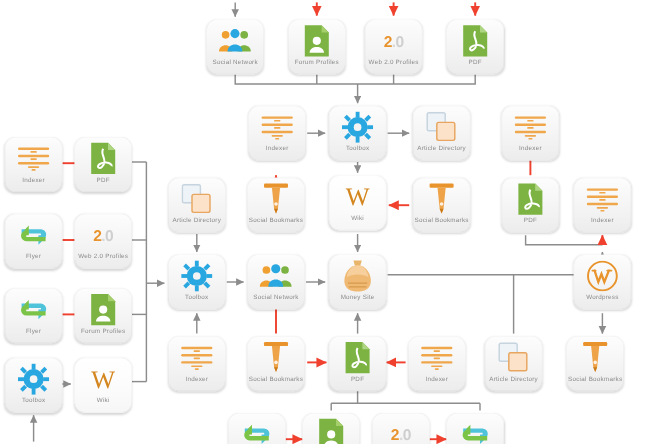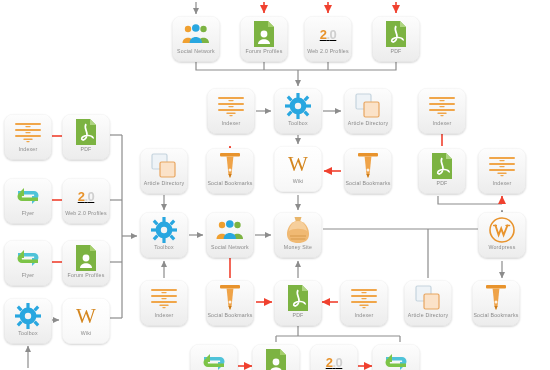--- a/index.html
+++ b/index.html
@@ -14,21 +14,21 @@
         box-sizing:border-box;display:flex;flex-direction:column;
         align-items:center;justify-content:flex-start;overflow:hidden;}
   .card.plain{background:linear-gradient(180deg,#ffffff 0%,#fbfbfb 60%,#f6f6f6 100%);}
   .ic{height:30px;width:48px;display:flex;align-items:center;justify-content:center;
       margin-top:3px;}
   .lb{font-size:3.6px;line-height:5px;color:#8a8a8a;letter-spacing:.15px;
       text-align:center;width:46px;white-space:nowrap;overflow:hidden;
       text-overflow:clip;transform:scale(1.45);transform-origin:center top;}
   .ic svg{display:block;}
   .num20{font-size:13px;font-weight:bold;letter-spacing:-.5px;
-         font-family:"Liberation Sans",sans-serif;text-decoration:underline;}
+         font-family:"Liberation Sans",sans-serif;}
   .wikiW{font-family:"Liberation Serif",serif;font-size:21px;color:#d4861f;
          line-height:20px;font-weight:normal;}
 </style>
 </head>
 <body>
 
 <div id="stage">
 
   <svg id="links" viewBox="0 0 550 370">
     <defs>

